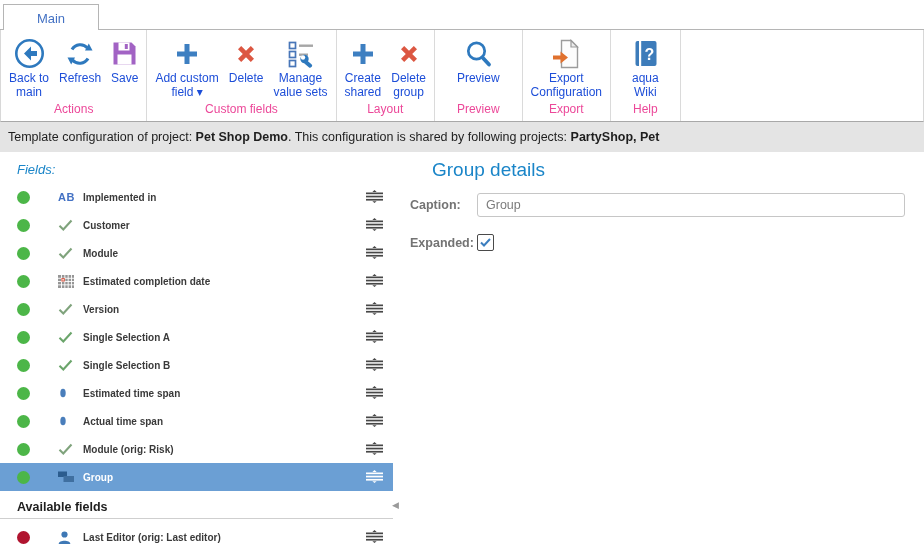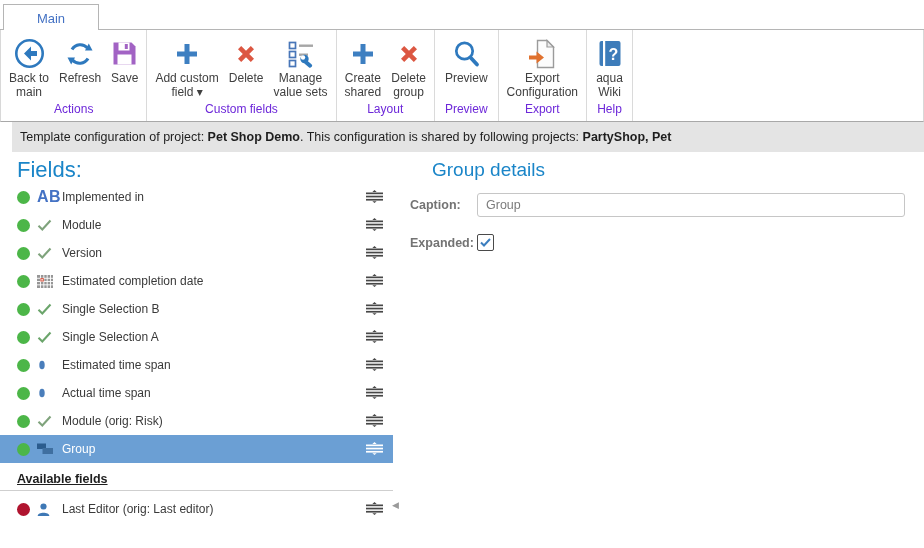--- a/index.html
+++ b/index.html
@@ -16,48 +16,48 @@
     display:flex; align-items:center; justify-content:center;
     color:#4472c4; font-size:13px; }
   
   .ribbon { position:absolute; top:30px; left:0; right:0; height:92px; background:#fff;
     border-bottom:1px solid #a8a8a8; border-left:1px solid #d8d8d8; border-right:1px solid #d8d8d8;
     box-sizing:border-box; display:flex; align-items:stretch; z-index:2; }
   .rib-group { border-right:1px solid #dadada; display:flex; flex-direction:column; }
   .rib-buttons { display:flex; flex:1; padding:0 3px; justify-content:center; }
   .rib-btn { display:flex; flex-direction:column; align-items:center; padding:5px 5px 0; cursor:default; }
   .rib-icon { height:37px; display:flex; align-items:center; justify-content:center; }
-  .rib-label { font-size:12px; line-height:13.5px; text-align:center; color:#404040;
+  .rib-label { font-size:12px; line-height:13.5px; text-align:center; color:#1d4ed8;
     white-space:pre-line; height:28px; }
-  .rib-group-label { text-align:center; font-size:12px; color:#6d28d9; padding:1px 10px 5px; }
+  .rib-group-label { text-align:center; font-size:12px; color:#ec4899; padding:1px 22px 5px; }
   .rib-spacer { flex:1; }
   
-  .infobar { position:absolute; top:122px; left:12px; right:0; height:30px; background:#e4e4e4;
+  .infobar { position:absolute; top:122px; left:0; right:0; height:30px; background:#e4e4e4;
     display:flex; align-items:center; padding-left:8px; box-sizing:border-box;
     font-size:12.5px; color:#1e1e1e; z-index:1; }
   .infobar b { font-weight:bold; }
   
   .content { position:absolute; top:152px; left:0; right:0; bottom:0; display:flex; }
   .left-panel { width:400px; flex:none; position:relative; }
-  .panel-title { color:#1a85c8; font-size:22px; line-height:21px; margin:7px 0 3px 17px; font-weight:normal; }
+  .panel-title { color:#1a85c8; font-size:13px; line-height:21px; margin:7px 0 3px 17px; font-weight:normal;font-style:italic; }
   .frow { height:28px; width:393px; box-sizing:border-box; display:flex; align-items:center;
     padding:0 10px 0 17px; }
   .frow-dot { width:13px; height:13px; border-radius:50%; flex:none; margin-right:7px; }
   .dot-green { background:#4cb648; }
   .dot-red { background:#b0142f; }
   .frow-type { width:22px; flex:none; display:flex; align-items:center; margin-right:3px;
-    color:#4472c4; font-size:16px; font-weight:bold; letter-spacing:0.5px; }
-  .frow-label { font-size:12px; color:#3a3a3a; flex:1; white-space:nowrap; overflow:hidden; }
+    color:#4472c4; font-size:11px; font-weight:bold; letter-spacing:0.5px;margin-left:21px; }
+  .frow-label { font-size:10px; color:#3a3a3a; flex:1; white-space:nowrap; overflow:hidden;font-weight:bold; }
   .frow-handle { flex:none; color:#474747; display:flex; cursor:grab; }
   .frow.selected { background:#6b9fd4; }
   .frow.selected .frow-label { color:#fff; }
   .frow.selected .frow-handle { color:#fff; }
   .avail-header { margin-top:4px; height:24px; width:393px; box-sizing:border-box;
     display:flex; align-items:center; padding-left:17px;
-    font-size:12.5px; font-weight:bold; color:#1e1e1e; border-bottom:1px solid #cfcfcf;text-decoration:underline; }
+    font-size:12.5px; font-weight:bold; color:#1e1e1e; border-bottom:1px solid #cfcfcf; }
   .avail-row { margin-top:4px; }
   .collapse-arrow { position:absolute; left:392px; top:349px; font-size:9px; color:#9a9a9a;
     line-height:9px; cursor:pointer; }
   
   .right-panel { flex:1; padding:7px 14px 0 10px; box-sizing:border-box; }
   .details-title { color:#1a85c8; font-size:19px; line-height:21px; margin:0 0 13px 22px; font-weight:normal; }
   .form-row { display:flex; align-items:center; margin-bottom:17px; }
   .form-label { width:67px; flex:none; font-size:12.5px; font-weight:bold; color:#737373; }
   .text-input { width:428px; height:24px; box-sizing:border-box; border:1px solid #c6c6c6;
     border-radius:3px; padding:0 8px; font-size:12.5px; color:#7b7b7b; background:#fff;
@@ -254,48 +254,47 @@
         <svg width="17" height="14" viewBox="0 0 17 14" fill="currentColor">
             <path d="M8.5 0 L10.6 1.9 H6.4 Z"></path>
             <rect y="2.5" width="17" height="1.7"></rect>
             <rect y="5.7" width="17" height="1.7"></rect>
             <rect y="8.9" width="17" height="1.7"></rect>
             <path d="M6.4 11.2 H10.6 L8.5 13.1 Z"></path>
           </svg>
       </span>
     </div>
 
-
     <div class="frow">
       <span class="frow-dot dot-green"></span>
       <span class="frow-type">
         <svg width="15" height="12" viewBox="0 0 15 12">
             <path d="M1.5 6.8 L5.3 10.4 L13.5 1.5" stroke="#7fa37c" stroke-width="2.1" fill="none"></path>
           </svg>
       </span>
-      <span class="frow-label">Module</span>
+      <span class="frow-label">Customer</span>
       <span class="frow-handle">
         <svg width="17" height="14" viewBox="0 0 17 14" fill="currentColor">
             <path d="M8.5 0 L10.6 1.9 H6.4 Z"></path>
             <rect y="2.5" width="17" height="1.7"></rect>
             <rect y="5.7" width="17" height="1.7"></rect>
             <rect y="8.9" width="17" height="1.7"></rect>
             <path d="M6.4 11.2 H10.6 L8.5 13.1 Z"></path>
           </svg>
       </span>
     </div>
 
     <div class="frow">
       <span class="frow-dot dot-green"></span>
       <span class="frow-type">
         <svg width="15" height="12" viewBox="0 0 15 12">
             <path d="M1.5 6.8 L5.3 10.4 L13.5 1.5" stroke="#7fa37c" stroke-width="2.1" fill="none"></path>
           </svg>
       </span>
-      <span class="frow-label">Version</span>
+      <span class="frow-label">Module</span>
       <span class="frow-handle">
         <svg width="17" height="14" viewBox="0 0 17 14" fill="currentColor">
             <path d="M8.5 0 L10.6 1.9 H6.4 Z"></path>
             <rect y="2.5" width="17" height="1.7"></rect>
             <rect y="5.7" width="17" height="1.7"></rect>
             <rect y="8.9" width="17" height="1.7"></rect>
             <path d="M6.4 11.2 H10.6 L8.5 13.1 Z"></path>
           </svg>
       </span>
     </div>
@@ -327,43 +326,62 @@
             <rect y="8.9" width="17" height="1.7"></rect>
             <path d="M6.4 11.2 H10.6 L8.5 13.1 Z"></path>
           </svg>
       </span>
     </div>
 
     <div class="frow">
       <span class="frow-dot dot-green"></span>
       <span class="frow-type">
         <svg width="15" height="12" viewBox="0 0 15 12">
-            <path d="M1.5 6.8 L5.3 10.4 L13.5 1.5" stroke="#6ba56b" stroke-width="2.1" fill="none"></path>
-          </svg>
-      </span>
-      <span class="frow-label">Single Selection B</span>
+            <path d="M1.5 6.8 L5.3 10.4 L13.5 1.5" stroke="#7fa37c" stroke-width="2.1" fill="none"></path>
+          </svg>
+      </span>
+      <span class="frow-label">Version</span>
       <span class="frow-handle">
         <svg width="17" height="14" viewBox="0 0 17 14" fill="currentColor">
             <path d="M8.5 0 L10.6 1.9 H6.4 Z"></path>
             <rect y="2.5" width="17" height="1.7"></rect>
             <rect y="5.7" width="17" height="1.7"></rect>
             <rect y="8.9" width="17" height="1.7"></rect>
             <path d="M6.4 11.2 H10.6 L8.5 13.1 Z"></path>
           </svg>
       </span>
     </div>
 
     <div class="frow">
       <span class="frow-dot dot-green"></span>
       <span class="frow-type">
         <svg width="15" height="12" viewBox="0 0 15 12">
             <path d="M1.5 6.8 L5.3 10.4 L13.5 1.5" stroke="#6ba56b" stroke-width="2.1" fill="none"></path>
           </svg>
       </span>
       <span class="frow-label">Single Selection A</span>
+      <span class="frow-handle">
+        <svg width="17" height="14" viewBox="0 0 17 14" fill="currentColor">
+            <path d="M8.5 0 L10.6 1.9 H6.4 Z"></path>
+            <rect y="2.5" width="17" height="1.7"></rect>
+            <rect y="5.7" width="17" height="1.7"></rect>
+            <rect y="8.9" width="17" height="1.7"></rect>
+            <path d="M6.4 11.2 H10.6 L8.5 13.1 Z"></path>
+          </svg>
+      </span>
+    </div>
+
+    <div class="frow">
+      <span class="frow-dot dot-green"></span>
+      <span class="frow-type">
+        <svg width="15" height="12" viewBox="0 0 15 12">
+            <path d="M1.5 6.8 L5.3 10.4 L13.5 1.5" stroke="#6ba56b" stroke-width="2.1" fill="none"></path>
+          </svg>
+      </span>
+      <span class="frow-label">Single Selection B</span>
       <span class="frow-handle">
         <svg width="17" height="14" viewBox="0 0 17 14" fill="currentColor">
             <path d="M8.5 0 L10.6 1.9 H6.4 Z"></path>
             <rect y="2.5" width="17" height="1.7"></rect>
             <rect y="5.7" width="17" height="1.7"></rect>
             <rect y="8.9" width="17" height="1.7"></rect>
             <path d="M6.4 11.2 H10.6 L8.5 13.1 Z"></path>
           </svg>
       </span>
     </div>

